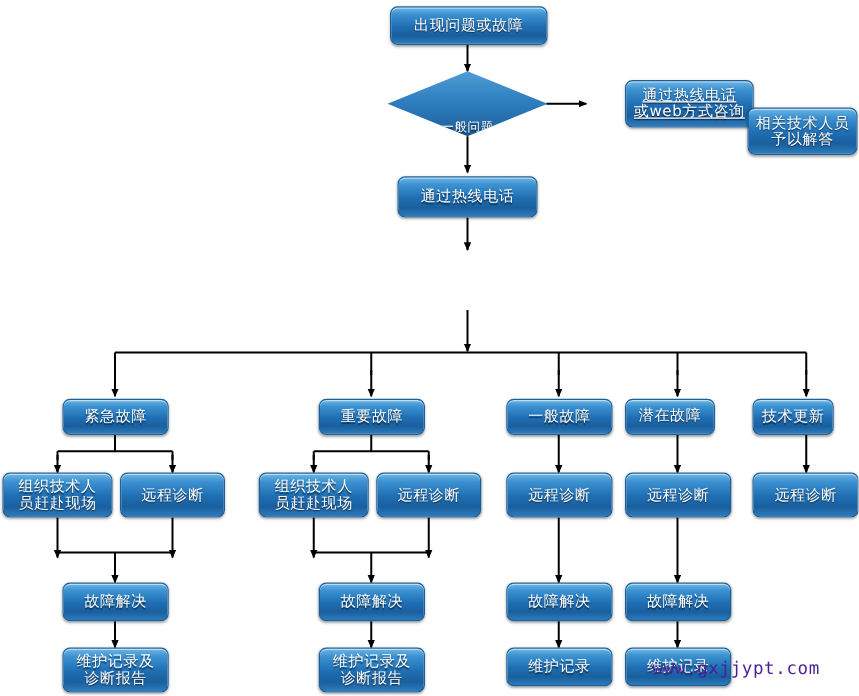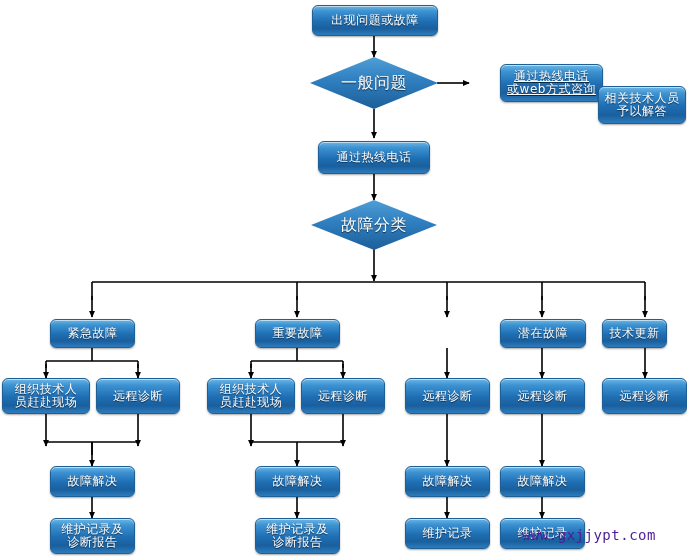--- a/index.html
+++ b/index.html
@@ -22,22 +22,22 @@
     box-shadow:inset 0 1px 0 rgba(255,255,255,0.55),0 1px 2px rgba(0,0,0,0.35);
     text-shadow:0 1px 1px rgba(0,0,0,0.6);
     padding:1px 2px;
     white-space:pre-line;
     overflow:hidden;
   }
   .node .t{display:block;width:100%;}
 
   .diamond{
     position:absolute;
-    display:flex;align-items:center;justify-content:center;
-    color:#ffffff;font-size:16px;letter-spacing:0.5px;
+    display:flex;align-items:flex-end;justify-content:center;
+    color:#ffffff;font-size:10px;letter-spacing:0.5px;
     text-shadow:0 1px 1px rgba(0,0,0,0.6);
     background:linear-gradient(to bottom,#4f9ed6 0%,#2f7fc0 45%,#1d5e99 100%);
     clip-path:polygon(50% 0%,100% 50%,50% 100%,0% 50%);
     box-sizing:border-box;
   }
 
   .watermark{
     position:absolute;
     font-family:"DejaVu Sans Mono","Liberation Mono",monospace;
     font-size:14px;
@@ -169,31 +169,31 @@
 
   <div class="node" style="left:598px;top:64px;width:88px;height:38px;margin-top:22px;">
     <span class="t">相关技术人员
 予以解答</span>
   </div>
 
   <div class="node" style="left:318px;top:141px;width:112px;height:33px;">
     <span class="t">通过热线电话</span>
   </div>
 
-  <div class="diamond" style="left:311px;top:200px;width:126px;height:50px;">
-    <span class="t">故障分类</span>
-  </div>
 
   <div class="node" style="left:50px;top:319px;width:85px;height:29px;">
     <span class="t">紧急故障</span>
   </div>
   <div class="node" style="left:255px;top:319px;width:85px;height:29px;">
     <span class="t">重要故障</span>
   </div>
-  <div class="node" style="left:500px;top:319px;width:86px;height:29px;">
+  <div class="node" style="left:405px;top:319px;width:85px;height:29px;">
+    <span class="t">一般故障</span>
+  </div>
+  <div class="node" style="left:500px;top:319px;width:72px;height:29px;font-family:Liberation Mono, monospace;">
     <span class="t">潜在故障</span>
   </div>
   <div class="node" style="left:602px;top:319px;width:65px;height:29px;">
     <span class="t">技术更新</span>
   </div>
 
   <div class="node" style="left:2px;top:378px;width:88px;height:36px;">
     <span class="t">组织技术人
 员赶赴现场</span>
   </div>

